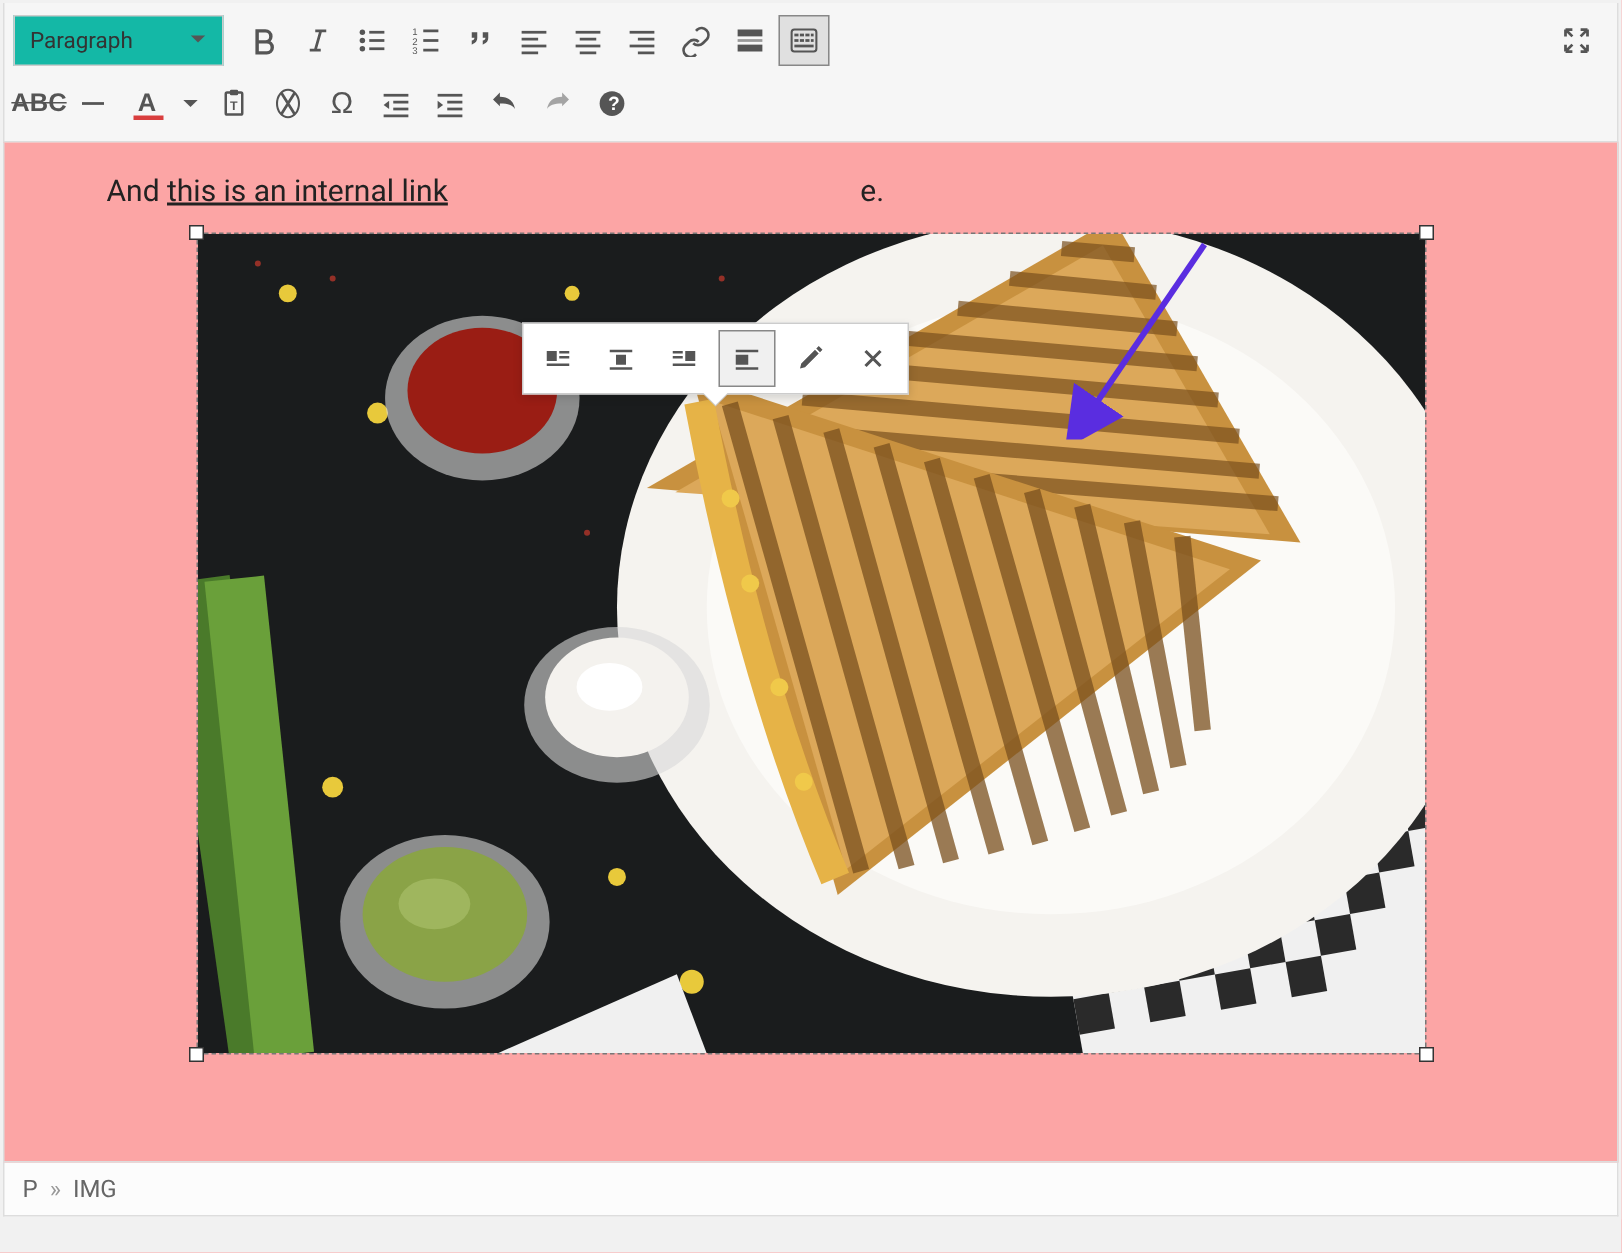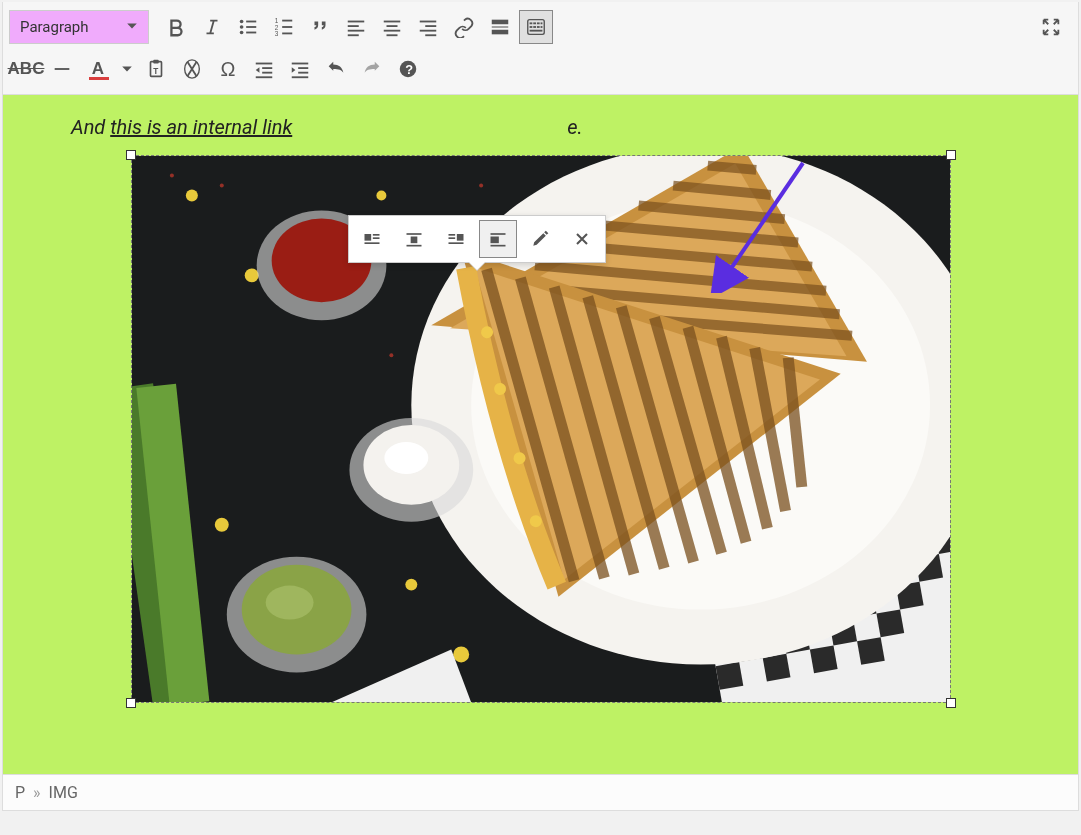--- a/index.html
+++ b/index.html
@@ -1,29 +1,29 @@
 <!DOCTYPE html>
 <html><head>
 <meta charset="utf-8">
 <style>
   * { box-sizing: border-box; margin: 0; padding: 0; }
   body { font-family: -apple-system, BlinkMacSystemFont, "Segoe UI", Roboto, sans-serif; background:#f1f1f1; width:1081px; height:835px; overflow:hidden; }
   .editor-wrap { background:#f1f1f1; padding:2px; }
   .toolbar { background:#f6f6f6; border:1px solid #ddd; border-top:none; padding:4px 6px; }
   .toolbar-row { display:flex; align-items:center; gap:2px; flex-wrap:wrap; padding:4px 0; position:relative;}
-  .format-select { display:flex; align-items:center; gap:6px; background:#f0abfc; border:1px solid #ccc; padding:6px 10px; margin-right:8px; min-width:140px; height:34px; font-size:15px; color:#333; }
+  .format-select { display:flex; align-items:center; gap:6px; background:#14b8a6; border:1px solid #ccc; padding:6px 10px; margin-right:8px; min-width:140px; height:34px; font-size:15px; color:#333; }
   .format-select .caret { margin-left:auto; }
   .tb-btn { width:34px; height:34px; display:flex; align-items:center; justify-content:center; color:#555; border:1px solid transparent; background:transparent; cursor:pointer; }
   .tb-btn svg { width:22px; height:22px; fill:#555; }
   .tb-btn.active { background:#e0e0e0; border:1px solid #888; }
   .fullscreen-btn { position:absolute; right:4px; top:4px; }
   .tb-btn.text-color { position:relative;}
   .tb-btn.text-color .underline-bar { position:absolute; bottom:5px; left:7px; width:20px; height:3px; background:#d93e3e; }
   .color-caret { width:20px; display:flex; align-items:center; justify-content:center; color:#555;}
-  .content-area { background:#bef264; border:1px solid #ddd; border-top:none; padding:12px 48px 20px 48px; min-height:680px; position:relative;font-style:italic; }
+  .content-area { background:#fca5a5; border:1px solid #ddd; border-top:none; padding:12px 48px 20px 48px; min-height:680px; position:relative; }
   .para { font-size:20px; color:#222; margin:8px 20px 16px 20px; }
   .para .link { text-decoration:underline; }
   .img-wrap { position:relative; margin:0 auto; width:820px; }
   .img-selected { width:820px; height:548px; border:1px dashed #777; position:relative; overflow:hidden;}
   .img-svg { width:100%; height:100%; display:block;}
   .resize-handle { width:10px; height:10px; background:#fff; border:1px solid #333; position:absolute; }
   .rh-tl { top:-5px; left:-5px;} .rh-tr { top:-5px; right:-5px;}
   .rh-bl { bottom:-5px; left:-5px;} .rh-br { bottom:-5px; right:-5px;}
   .float-toolbar { position:absolute; top:120px; left:345px; background:#fff; border:1px solid #ccc; box-shadow:0 2px 6px rgba(0,0,0,.15); display:flex; align-items:center; padding:4px; gap:4px; z-index:20;}
   .float-toolbar .ft-btn { width:38px; height:38px; display:flex; align-items:center; justify-content:center; border:1px solid transparent; background:transparent; color:#555;}

